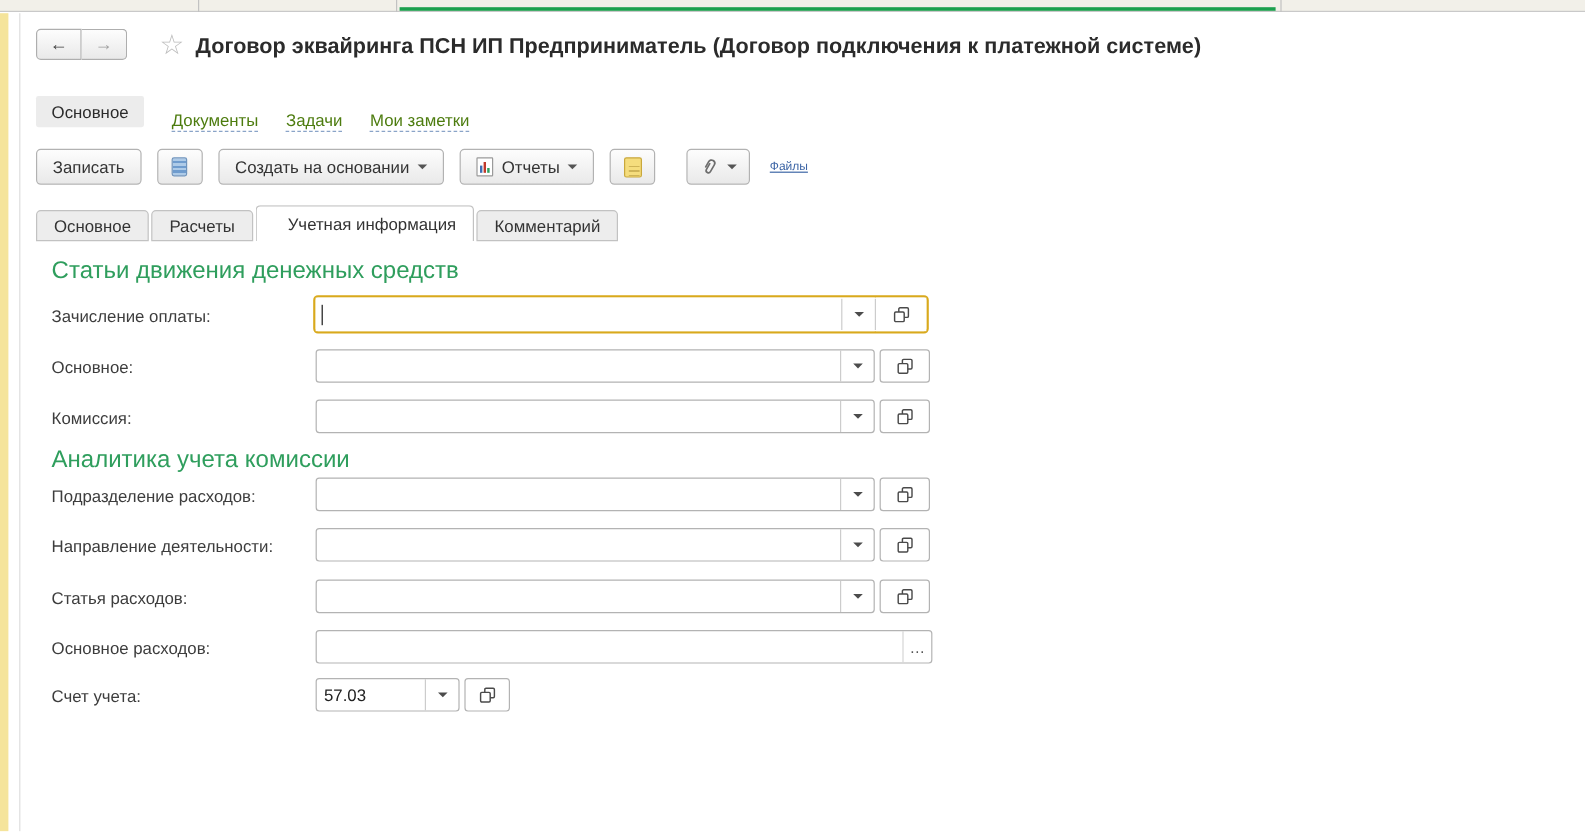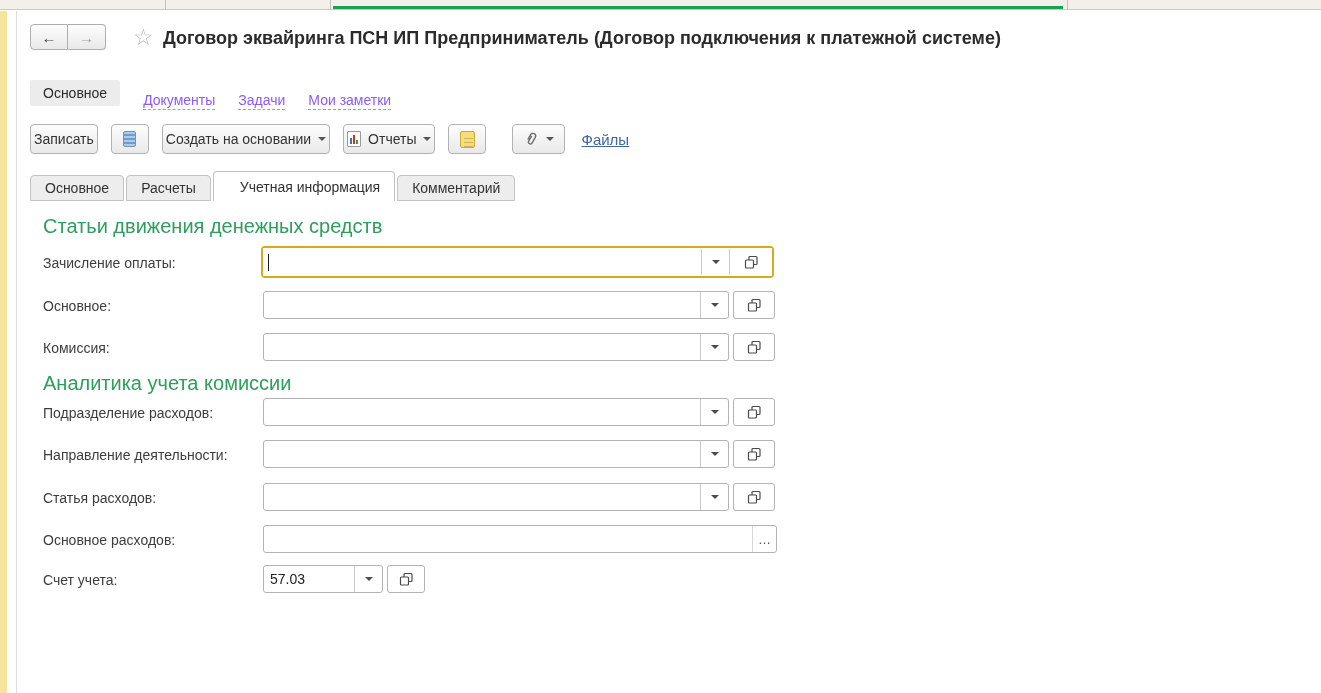--- a/index.html
+++ b/index.html
@@ -22,31 +22,31 @@
             background:linear-gradient(#fdfdfd,#e9e9e9); border:1px solid #aeaeae;
             font-size:15px; color:#3d3d3d; }
   .navbtn.back { border-radius:4px 0 0 4px; }
   .navbtn.fwd  { border-radius:0 4px 4px 0; border-left:none; color:#a0a0a0; }
   .star { position:absolute; left:133px; top:24px; font-size:23px; color:#bdbdbd; line-height:26px; }
   .title { position:absolute; left:163px; top:28px; font-size:18px; font-weight:600; color:#2b2b2b; white-space:nowrap; }
 
   
   .navrow { position:absolute; left:30px; top:80px; height:26px; display:flex; align-items:center; gap:23px; }
   .navchip { background:#ececec; border-radius:2px; padding:5px 13px; font-size:14px; color:#2b2b2b; }
-  .navlink { font-size:14px; color:#8b5cf6; text-decoration:none; border-bottom:1px dashed #8aa4c8; line-height:17px; cursor:pointer;margin-top:16px; }
+  .navlink { font-size:14px; color:#4d7c0f; text-decoration:none; border-bottom:1px dashed #8aa4c8; line-height:17px; cursor:pointer;margin-top:16px; }
 
   
   .toolbar { position:absolute; left:30px; top:124px; display:flex; align-items:center; gap:13px; }
   .btn { height:30px; display:inline-flex; align-items:center; justify-content:center; gap:7px;
          background:linear-gradient(#fdfdfd,#e9e9e9); border:1px solid #b2b2b2; border-radius:4px;
-         padding:0 3px; font-size:14px; color:#333; white-space:nowrap; }
+         padding:0 13px; font-size:14px; color:#333; white-space:nowrap; }
   .btn.primary { background:linear-gradient(#ffe14e,#f6cf0e); border-color:#cda410; font-weight:bold; color:#332f00; padding:0 18px; }
   .btn.iconbtn { width:38px; padding:0; }
   .caret { width:0; height:0; border-left:4px solid transparent; border-right:4px solid transparent; border-top:4px solid #555; }
-  .filelink { font-size:15px; color:#3e66a6; text-decoration:underline; margin-left:3px; cursor:pointer; }
+  .filelink { font-size:10px; color:#3e66a6; text-decoration:underline; margin-left:3px; cursor:pointer; }
   .ml { margin-left:13px; }
 
   
   .ic-post { width:13px; height:16px; border:1px solid #6f94bd; border-radius:2px;
              background:repeating-linear-gradient(#aecbe8 0 2px, #6f9cce 2px 4px); }
   .ic-doc { position:relative; width:14px; height:16px; background:#fff; border:1px solid #9a9a9a; border-radius:1px; }
   .ic-doc .b1,.ic-doc .b2,.ic-doc .b3 { position:absolute; bottom:2px; width:2px; }
   .ic-doc .b1 { left:2px; height:6px;  background:#3f6fb4; }
   .ic-doc .b2 { left:5px; height:9px;  background:#c0392b; }
   .ic-doc .b3 { left:8px; height:4px;  background:#2e9e5e; }

